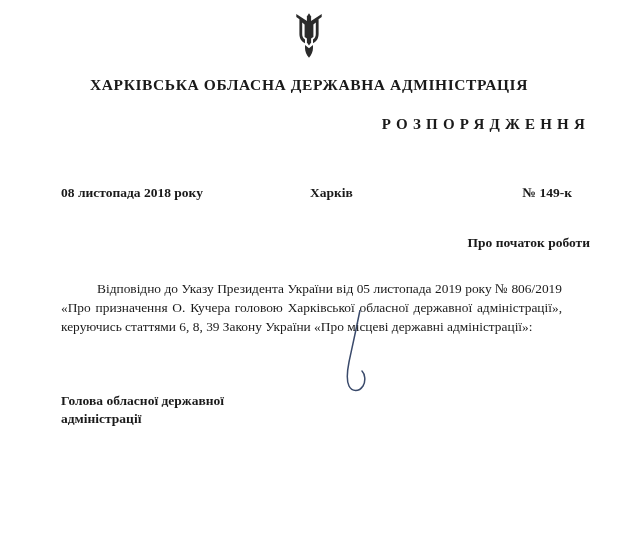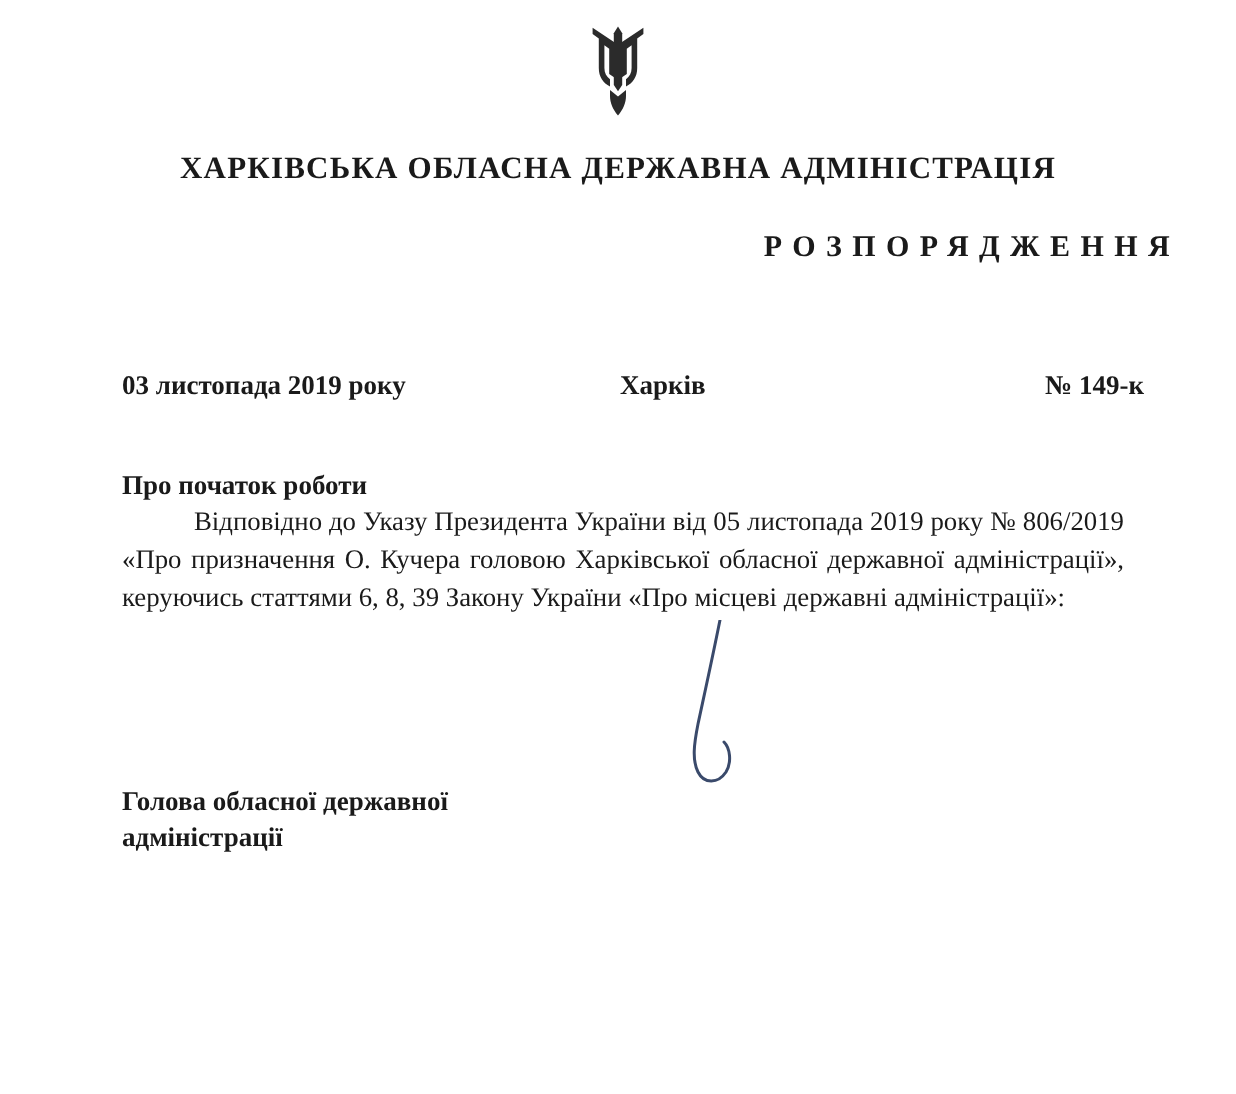--- a/index.html
+++ b/index.html
@@ -78,24 +78,26 @@
     top: 0;
     white-space: nowrap;
   }
 
   
   .subject {
     margin-top: 30px;
     margin-left: 33px;
     font-size: 13.5px;
     font-weight: bold;
+    text-align: right;
   }
 
   
   .body {
+    margin-top: 28px;
     margin-left: 33px;
     margin-right: 28px;
   }
   .para {
     font-size: 13.4px;
     line-height: 1.42;
     text-align: justify;
     text-indent: 36px;
     margin: 0 0 19px 0;
   }
@@ -141,21 +143,21 @@
         <path d="M13.0 33.0 L17 36.2 L21.0 33.0 L21.0 36.0 C21.0 39.4 19.6 42.6 17 45.8 C14.4 42.6 13.0 39.4 13.0 36.0 Z"></path>
       </g>
     </svg>
   </div>
 
   <div class="org-title">ХАРКІВСЬКА ОБЛАСНА ДЕРЖАВНА АДМІНІСТРАЦІЯ</div>
 
   <div class="doc-type">РОЗПОРЯДЖЕННЯ</div>
 
   <div class="meta-row">
-    <span class="meta-date">03 листопада 2019 року</span>
+    <span class="meta-date">08 листопада 2018 року</span>
     <span class="meta-city">Харків</span>
     <span class="meta-number">№ 149-к</span>
   </div>
 
   <div class="subject">Про початок роботи</div>
 
   <div class="body">
     <p class="para">Відповідно до Указу Президента України від 05 листопада 2019 року № 806/2019 «Про призначення О. Кучера головою Харківської обласної державної адміністрації», керуючись статтями 6, 8, 39 Закону України «Про місцеві державні адміністрації»:</p>
   </div>
 

